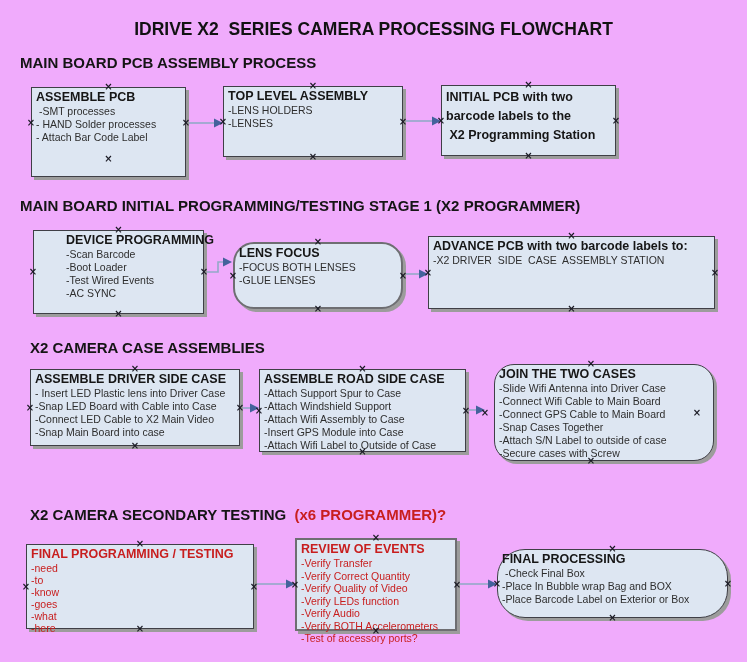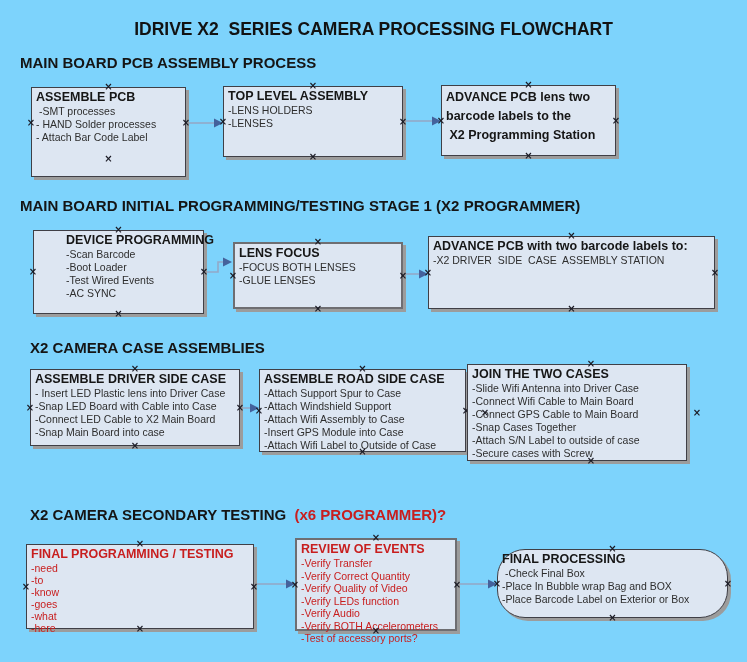--- a/index.html
+++ b/index.html
@@ -1,17 +1,17 @@
 <!DOCTYPE html>
 <html><head>
 <meta charset="utf-8">
 <style>
   html,body{margin:0;padding:0;background:#ffffff;}
   #canvas{
-    position:relative;width:747px;height:662px;background:#7dd3fc;overflow:hidden;
+    position:relative;width:747px;height:662px;background:#f0abfc;overflow:hidden;
     font-family:"Liberation Sans","DejaVu Sans",sans-serif;
   }
   #page-title{
     position:absolute;left:0;top:19px;width:747px;margin:0;
     text-align:center;font-size:17.5px;font-weight:700;color:#121212;white-space:pre;
   }
   .sec-heading{
     position:absolute;font-size:15px;font-weight:700;color:#151515;white-space:pre;
   }
   .sec-heading .red-part{color:#c81e1e;}
@@ -90,80 +90,80 @@
     <div class="box" style="left: 223px; top: 86px; width: 180px; height: 71px;">
       <div class="box-title">TOP LEVEL ASSEMBLY</div>
       <div class="box-item" style="line-height: 13px;">-LENS HOLDERS</div>
       <div class="box-item" style="line-height: 13px;">-LENSES</div>
     </div>
     <span class="cp" style="left: 313px; top: 86px;">×</span>
     <span class="cp" style="left: 313px; top: 157px;">×</span>
     <span class="cp" style="left: 223px; top: 121.5px;">×</span>
     <span class="cp" style="left: 403px; top: 121.5px;">×</span>
     <div class="box" style="left: 441px; top: 85px; width: 175px; height: 71px;">
-      <div class="box-title-line">ADVANCE PCB lens two</div>
+      <div class="box-title-line">INITIAL PCB with two</div>
       <div class="box-title-line">barcode labels to the</div>
       <div class="box-title-line"> X2 Programming Station</div>
     </div>
     <span class="cp" style="left: 528.5px; top: 85px;">×</span>
     <span class="cp" style="left: 528.5px; top: 156px;">×</span>
     <span class="cp" style="left: 441px; top: 120.5px;">×</span>
     <span class="cp" style="left: 616px; top: 120.5px;">×</span>
     <div class="box" style="left: 33px; top: 230px; width: 171px; height: 84px; padding-left: 32px;">
       <div class="box-title">DEVICE PROGRAMMING</div>
       <div class="box-item" style="line-height: 13px;">-Scan Barcode</div>
       <div class="box-item" style="line-height: 13px;">-Boot Loader</div>
       <div class="box-item" style="line-height: 13px;">-Test Wired Events</div>
       <div class="box-item" style="line-height: 13px;">-AC SYNC</div>
     </div>
     <span class="cp" style="left: 118.5px; top: 230px;">×</span>
     <span class="cp" style="left: 118.5px; top: 314px;">×</span>
     <span class="cp" style="left: 33px; top: 272px;">×</span>
     <span class="cp" style="left: 204px; top: 272px;">×</span>
-    <div class="box thick" style="left: 233px; top: 242px; width: 170px; height: 67px;">
+    <div class="box thick" style="left: 233px; top: 242px; width: 170px; height: 67px; border-radius: 21px;">
       <div class="box-title">LENS FOCUS</div>
       <div class="box-item" style="line-height: 13px;">-FOCUS BOTH LENSES</div>
       <div class="box-item" style="line-height: 13px;">-GLUE LENSES</div>
     </div>
     <span class="cp" style="left: 318px; top: 242px;">×</span>
     <span class="cp" style="left: 318px; top: 309px;">×</span>
     <span class="cp" style="left: 233px; top: 275.5px;">×</span>
     <span class="cp" style="left: 403px; top: 275.5px;">×</span>
     <div class="box" style="left: 428px; top: 236px; width: 287px; height: 73px;">
       <div class="box-title">ADVANCE PCB with two barcode labels to:</div>
       <div class="box-item" style="line-height: 13px;">-X2 DRIVER  SIDE  CASE  ASSEMBLY STATION</div>
     </div>
     <span class="cp" style="left: 571.5px; top: 236px;">×</span>
     <span class="cp" style="left: 571.5px; top: 309px;">×</span>
     <span class="cp" style="left: 428px; top: 272.5px;">×</span>
     <span class="cp" style="left: 715px; top: 272.5px;">×</span>
     <div class="box" style="left: 30px; top: 369px; width: 210px; height: 77px;">
       <div class="box-title">ASSEMBLE DRIVER SIDE CASE</div>
       <div class="box-item" style="line-height: 13px;">- Insert LED Plastic lens into Driver Case</div>
       <div class="box-item" style="line-height: 13px;">-Snap LED Board with Cable into Case</div>
-      <div class="box-item" style="line-height: 13px;">-Connect LED Cable to X2 Main Board</div>
+      <div class="box-item" style="line-height: 13px;">-Connect LED Cable to X2 Main Video</div>
       <div class="box-item" style="line-height: 13px;">-Snap Main Board into case</div>
     </div>
     <span class="cp" style="left: 135px; top: 369px;">×</span>
     <span class="cp" style="left: 135px; top: 446px;">×</span>
     <span class="cp" style="left: 30px; top: 407.5px;">×</span>
     <span class="cp" style="left: 240px; top: 407.5px;">×</span>
     <div class="box" style="left: 259px; top: 369px; width: 207px; height: 83px;">
       <div class="box-title">ASSEMBLE ROAD SIDE CASE</div>
       <div class="box-item" style="line-height: 13px;">-Attach Support Spur to Case</div>
       <div class="box-item" style="line-height: 13px;">-Attach Windshield Support</div>
       <div class="box-item" style="line-height: 13px;">-Attach Wifi Assembly to Case</div>
       <div class="box-item" style="line-height: 13px;">-Insert GPS Module into Case</div>
       <div class="box-item" style="line-height: 13px;">-Attach Wifi Label to Outside of Case</div>
     </div>
     <span class="cp" style="left: 362.5px; top: 369px;">×</span>
     <span class="cp" style="left: 362.5px; top: 452px;">×</span>
     <span class="cp" style="left: 259px; top: 410.5px;">×</span>
     <span class="cp" style="left: 466px; top: 410.5px;">×</span>
-    <div class="box" style="left: 467px; top: 364px; width: 220px; height: 97px;">
+    <div class="box" style="left: 494px; top: 364px; width: 220px; height: 97px; border-radius: 20px;">
       <div class="box-title">JOIN THE TWO CASES</div>
       <div class="box-item" style="line-height: 13px;">-Slide Wifi Antenna into Driver Case</div>
       <div class="box-item" style="line-height: 13px;">-Connect Wifi Cable to Main Board</div>
       <div class="box-item" style="line-height: 13px;">-Connect GPS Cable to Main Board</div>
       <div class="box-item" style="line-height: 13px;">-Snap Cases Together</div>
       <div class="box-item" style="line-height: 13px;">-Attach S/N Label to outside of case</div>
       <div class="box-item" style="line-height: 13px;">-Secure cases with Screw</div>
     </div>
     <span class="cp" style="left: 591px; top: 364px;">×</span>
     <span class="cp" style="left: 591px; top: 461px;">×</span>

